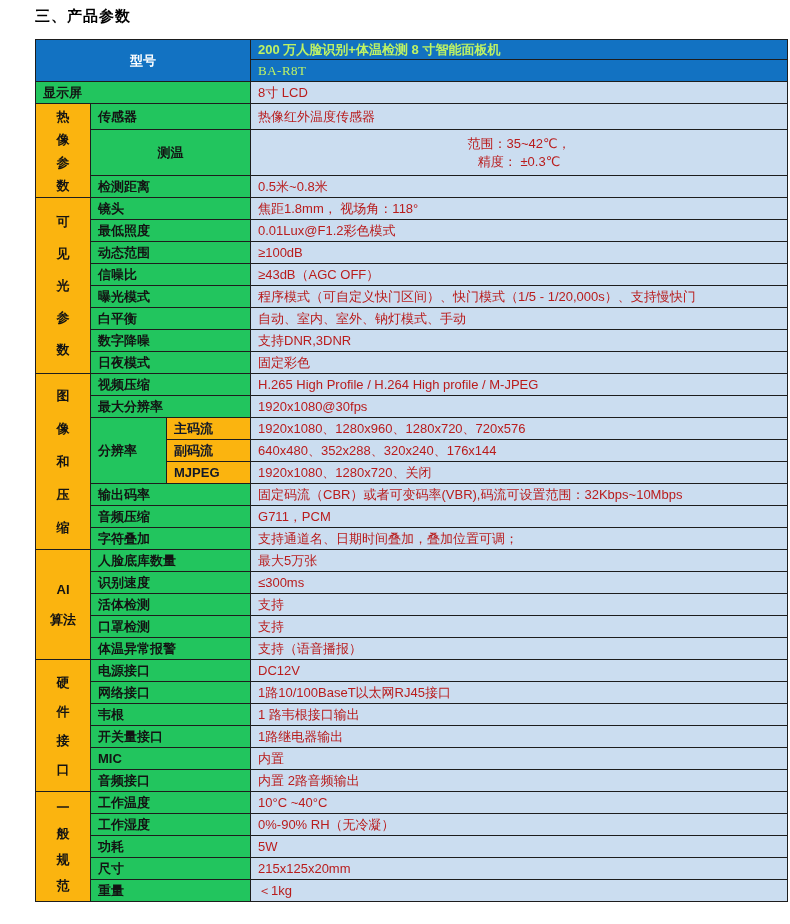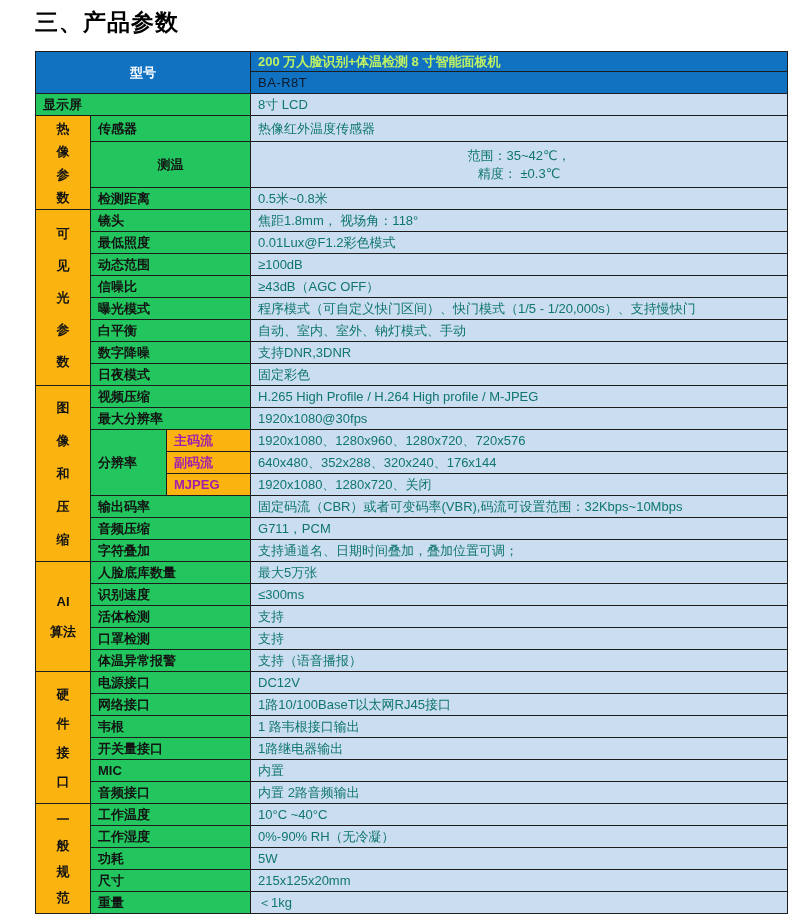--- a/index.html
+++ b/index.html
@@ -3,21 +3,21 @@
 <meta charset="utf-8">
 <style>
   html,body{margin:0;padding:0;background:#ffffff;}
   body{
     width:790px;height:924px;
     font-family:"Liberation Sans","DejaVu Sans",sans-serif;
     color:#000;
     overflow:hidden;
   }
   .page-title{
-    font-size:23px;
+    font-size:15px;
     font-weight:bold;
     color:#000;
     margin:7px 0 13px 35px;
     letter-spacing:1px;
   }
   table.spec{
     border-collapse:collapse;
     table-layout:fixed;
     width:752px;
     margin-left:35px;
@@ -45,22 +45,22 @@
   }
   td.product-name{
     background:#1272C2;
     color:#bef264;
     font-weight:bold;
     font-size:13.5px;
     border-bottom:2px solid #ffffff;
   }
   td.model-code{
     background:#1272C2;
-    color:#0f172a;
-    font-family:Liberation Sans, sans-serif;
+    color:#bef264;
+    font-family:Liberation Serif, serif;
     font-size:15px;
     letter-spacing:.5px;
     margin-top:44px;
   }
 
   
   td.g{
     background:#FBB40F;
     color:#131313;
     font-weight:bold;
@@ -69,26 +69,26 @@
     padding:0 2px;
   }
   td.l{
     background:#22c55e;
     color:#131313;
     font-weight:bold;
     white-space:pre-line;
   }
   td.s{
     background:#FBB40F;
-    color:#a21caf;
+    color:#0f172a;
     font-weight:bold;
   }
   td.v{
     background:#CBDDF0;
-    color:#0f766e;
+    color:#b91c1c;
     white-space:pre-line;
   }
 
   
   tr.h30{height:20px;}
   tr.h26{height:26px;}
   tr.h46{height:46px;text-align:center;}
   tr.h22{height:22px;}
 
   

